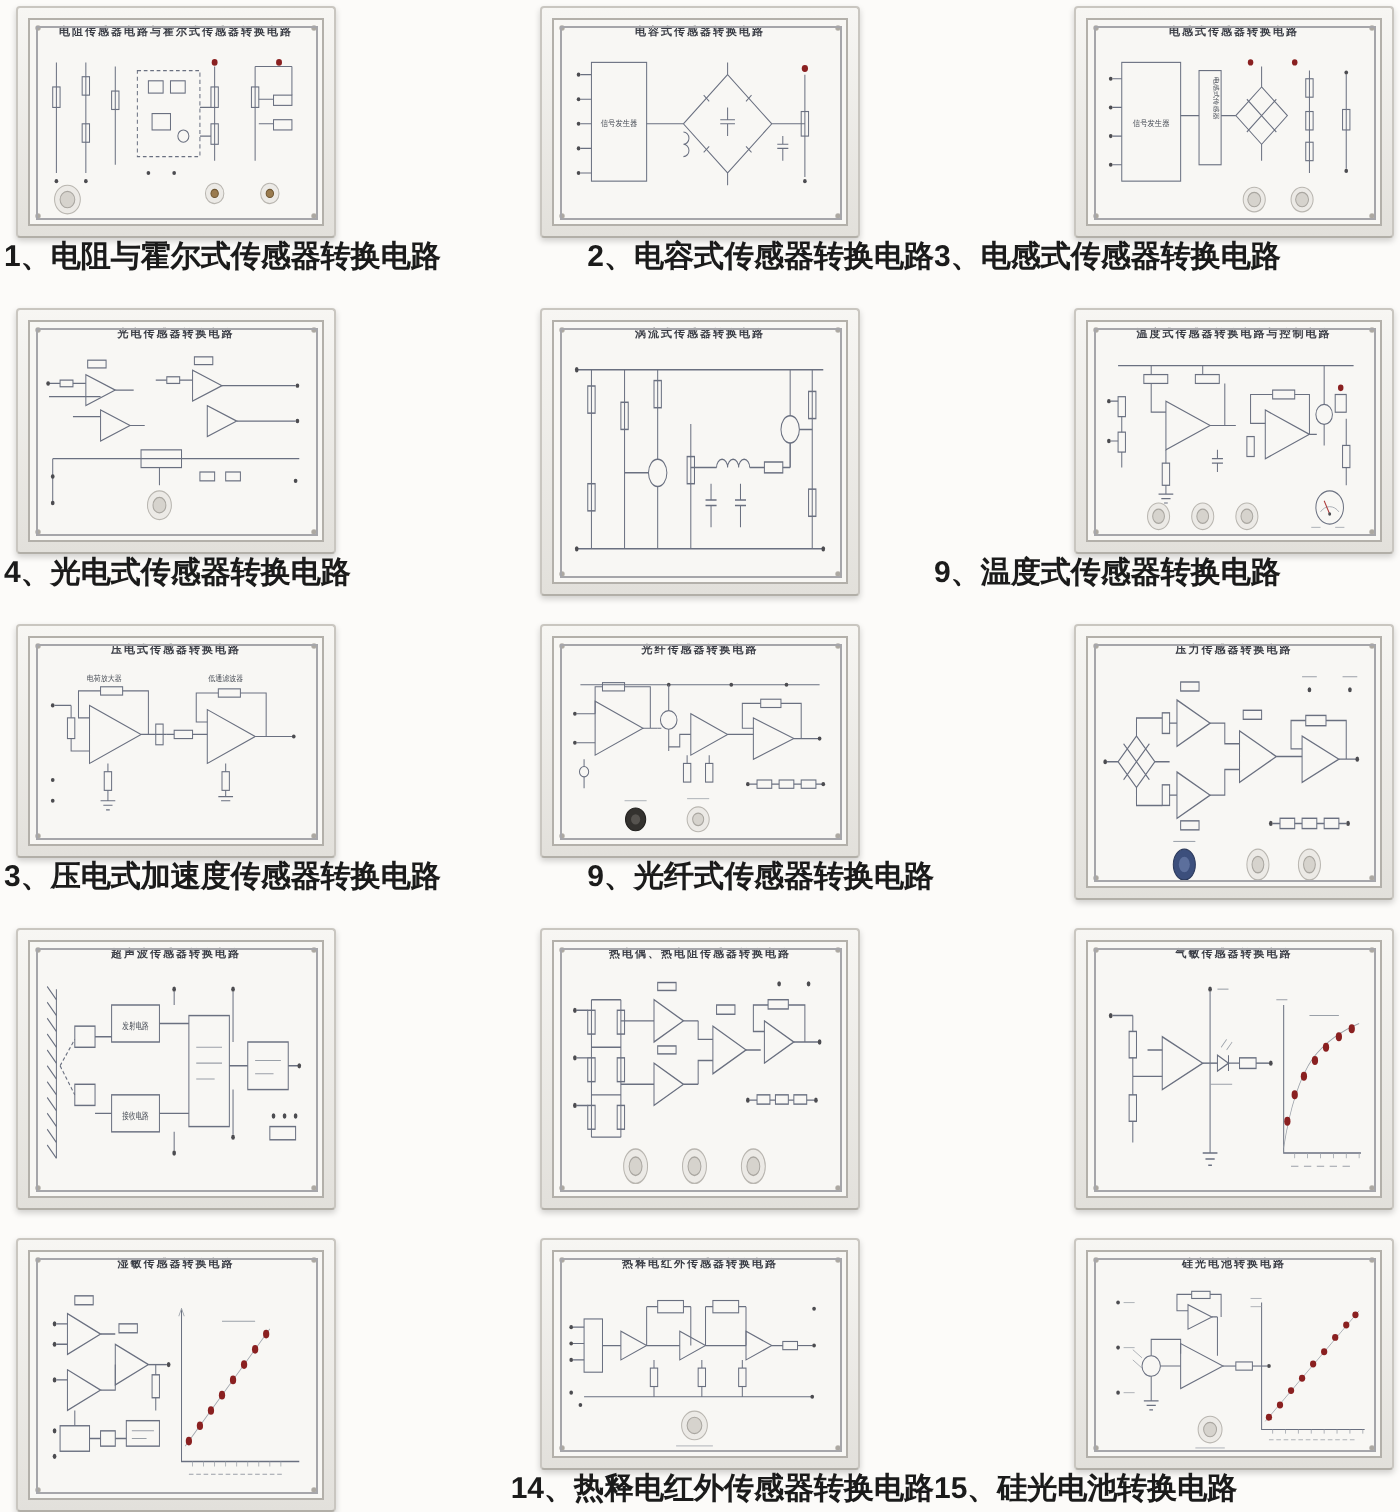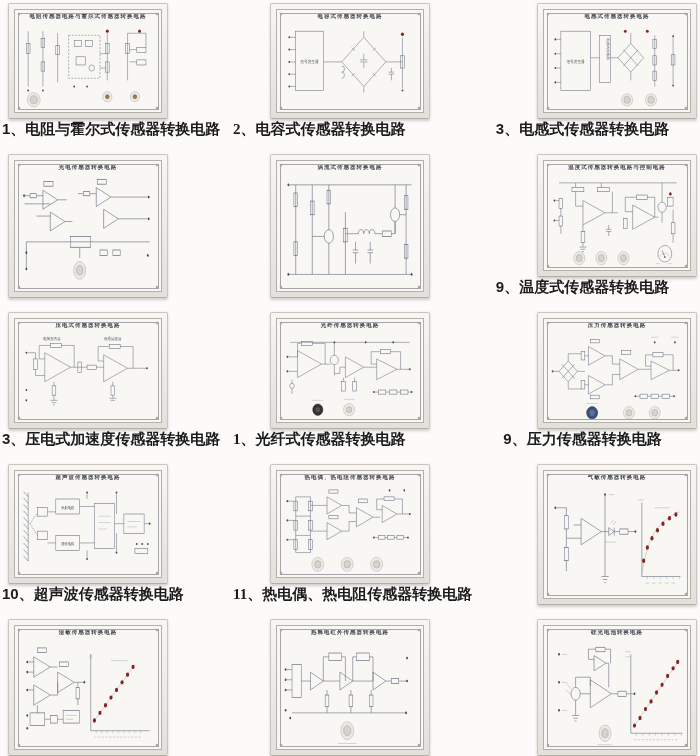--- a/index.html
+++ b/index.html
@@ -27,22 +27,22 @@
   .schem .knob{fill:#eceae6;stroke:#b9b6b0;}
   .schem .ki{fill:#d6d3cd;stroke:#a9a6a0;}
   .schem .kd{fill:#34322f;stroke:#232220;}
   .schem .kdi{fill:#56534f;stroke:none;}
   .schem .kb{fill:#3c4f7c;stroke:#2c3a5c;}
   .schem .kbi{fill:#5c6f9c;stroke:none;}
   .schem .br{fill:#9a7b4f;stroke:#6f5733;}
   .schem text{stroke:none;fill:#474c55;font-size:4px;font-family:"DejaVu Sans",sans-serif;}
   .caption{height:21px;line-height:20px;font-weight:700;font-size:15px;color:#1b1b1b;white-space:nowrap;overflow:visible;}
   .c1 .caption{text-align:left;padding-left:2px;}
-  .c2 .caption{text-align:left;font-family:Liberation Serif, serif;}
-  .c3 .caption{text-align:center;padding-right:2px;}
+  .c2 .caption{text-align:right;}
+  .c3 .caption{text-align:left;padding-right:2px;}
 </style>
 </head>
 <body>
 
 <div class="grid">
 
   <div class="cell c1">
     <div class="board">
       <div class="face">
         <div class="ptitle">电阻传感器电路与霍尔式传感器转换电路</div>
@@ -180,20 +180,21 @@
           <circle class="term" cx="8" cy="58" r="1"></circle>
             <circle class="term" cx="8" cy="70" r="1"></circle>
             <circle class="term" cx="140" cy="60" r="1"></circle>
           <g>
               <circle class="knob" cx="66" cy="71" r="6.5"></circle>
               <circle class="ki" cx="66" cy="71" r="3.5"></circle>
             </g>
         </svg>
       </div>
     </div>
+    <div class="caption">4、光电式传感器转换电路</div>
   </div>
 
   <div class="cell c2">
     <div class="board">
       <div class="face">
         <div class="ptitle">涡流式传感器转换电路</div>
         <svg class="schem" viewBox="0 0 150 84" preserveAspectRatio="none">
           <path d="M8 8 H142 M8 74 H142 M16 8 V74 M34 8 V74 M52 8 V41 M70 28 V74 M124 8 V25 M136 8 V74"></path>
           <rect x="14" y="14" width="4" height="10"></rect>
             <rect x="14" y="50" width="4" height="10"></rect>
@@ -343,21 +344,21 @@
               <circle class="kd" cx="40" cy="75" r="5.5"></circle>
               <circle class="kdi" cx="40" cy="75" r="2.5"></circle>
             </g>
           <g>
               <circle class="knob" cx="74" cy="75" r="6"></circle>
               <circle class="ki" cx="74" cy="75" r="3"></circle>
             </g>
         </svg>
       </div>
     </div>
-    <div class="caption">1、光纤式传感器转换电路</div>
+    <div class="caption">9、光纤式传感器转换电路</div>
   </div>
 
   <div class="cell c3">
     <div class="board">
       <div class="face">
         <div class="ptitle">压力传感器转换电路</div>
         <svg class="schem" viewBox="0 0 150 84" preserveAspectRatio="none">
           <circle class="term" cx="116" cy="10" r="1"></circle>
             <circle class="term" cx="138" cy="10" r="1"></circle>
           <path class="tick" d="M112 5 h8 M134 5 h8"></path>
@@ -392,21 +393,20 @@
               <circle class="knob" cx="88" cy="78" r="6"></circle>
               <circle class="ki" cx="88" cy="78" r="3.2"></circle>
             </g>
           <g>
               <circle class="knob" cx="116" cy="78" r="6"></circle>
               <circle class="ki" cx="116" cy="78" r="3.2"></circle>
             </g>
         </svg>
       </div>
     </div>
-    <div class="caption">9、压力传感器转换电路</div>
   </div>
 
   <div class="cell c1">
     <div class="board">
       <div class="face">
         <div class="ptitle">超声波传感器转换电路</div>
         <svg class="schem" viewBox="0 0 150 84" preserveAspectRatio="none">
           <path d="M10 8 V72"></path>
           <path d="M10 12 l-5 -5 M10 18 l-5 -5 M10 24 l-5 -5 M10 30 l-5 -5 M10 36 l-5 -5 M10 42 l-5 -5 M10 48 l-5 -5 M10 54 l-5 -5 M10 60 l-5 -5 M10 66 l-5 -5 M10 72 l-5 -5"></path>
           <rect x="20" y="22" width="11" height="8"></rect>
@@ -428,21 +428,20 @@
           <circle class="term" cx="74" cy="70" r="1"></circle>
             <circle class="term" cx="106" cy="64" r="1"></circle>
           <path d="M74 62 V69 M106 46 V63"></path>
           <circle class="term" cx="128" cy="56" r="1"></circle>
             <circle class="term" cx="134" cy="56" r="1"></circle>
             <circle class="term" cx="140" cy="56" r="1"></circle>
           <rect x="126" y="60" width="14" height="5"></rect>
         </svg>
       </div>
     </div>
-    <div class="caption">10、超声波传感器转换电路</div>
   </div>
 
   <div class="cell c2">
     <div class="board">
       <div class="face">
         <div class="ptitle">热电偶、热电阻传感器转换电路</div>
         <svg class="schem" viewBox="0 0 150 84" preserveAspectRatio="none">
           <path d="M16 12 V64 M32 12 V64 M16 12 H32 M16 30 H32 M16 48 H32 M16 64 H32 M8 16 H14 M8 34 H14 M8 52 H14"></path>
           <rect x="14" y="16" width="4" height="9"></rect>
             <rect x="14" y="34" width="4" height="9"></rect>
@@ -481,21 +480,20 @@
               <circle class="knob" cx="72" cy="75" r="6.5"></circle>
               <circle class="ki" cx="72" cy="75" r="3.5"></circle>
             </g>
           <g>
               <circle class="knob" cx="104" cy="75" r="6.5"></circle>
               <circle class="ki" cx="104" cy="75" r="3.5"></circle>
             </g>
         </svg>
       </div>
     </div>
-    <div class="caption">11、热电偶、热电阻传感器转换电路</div>
   </div>
 
   <div class="cell c3">
     <div class="board">
       <div class="face">
         <div class="ptitle">气敏传感器转换电路</div>
         <svg class="schem" viewBox="0 0 150 84" preserveAspectRatio="none">
           <circle class="term" cx="62" cy="8" r="1"></circle>
             <path d="M62 9 V70 M58 70 h8 M59.5 72.3 h5 M61 74.6 h2"></path>
           <path class="tick" d="M66 8 h6"></path>
@@ -608,20 +606,21 @@
           <circle class="term" cx="10" cy="62" r="1"></circle>
             <circle class="term" cx="136" cy="58" r="1"></circle>
           <g>
               <circle class="knob" cx="72" cy="72" r="7"></circle>
               <circle class="ki" cx="72" cy="72" r="4"></circle>
             </g>
           <path class="tick" d="M62 82 h20"></path>
         </svg>
       </div>
     </div>
+    <div class="caption">14、热释电红外传感器转换电路</div>
   </div>
 
   <div class="cell c3">
     <div class="board">
       <div class="face">
         <div class="ptitle">硅光电池转换电路</div>
         <svg class="schem" viewBox="0 0 150 84" preserveAspectRatio="none">
           <circle class="term" cx="12" cy="12" r="1"></circle>
             <circle class="term" cx="12" cy="34" r="1"></circle>
             <circle class="term" cx="12" cy="56" r="1"></circle>
@@ -654,15 +653,16 @@
               <circle class="dot" cx="130" cy="29" r="1.7"></circle>
               <circle class="dot" cx="136" cy="23" r="1.7"></circle>
               <circle class="dot" cx="141" cy="18" r="1.7"></circle>
             <path class="tick" d="M96 74 v2 M103 74 v2 M110 74 v2 M117 74 v2 M124 74 v2 M131 74 v2 M138 74 v2 M145 74 v2"></path>
             <path class="tick" stroke-dasharray="2.5 1.5" d="M94 79 h48"></path>
             <path class="tick" d="M84 10 h6 M84 14 h6"></path>
           </g>
         </svg>
       </div>
     </div>
+    <div class="caption">15、硅光电池转换电路</div>
   </div>
 
 </div>
 
 </body></html>

